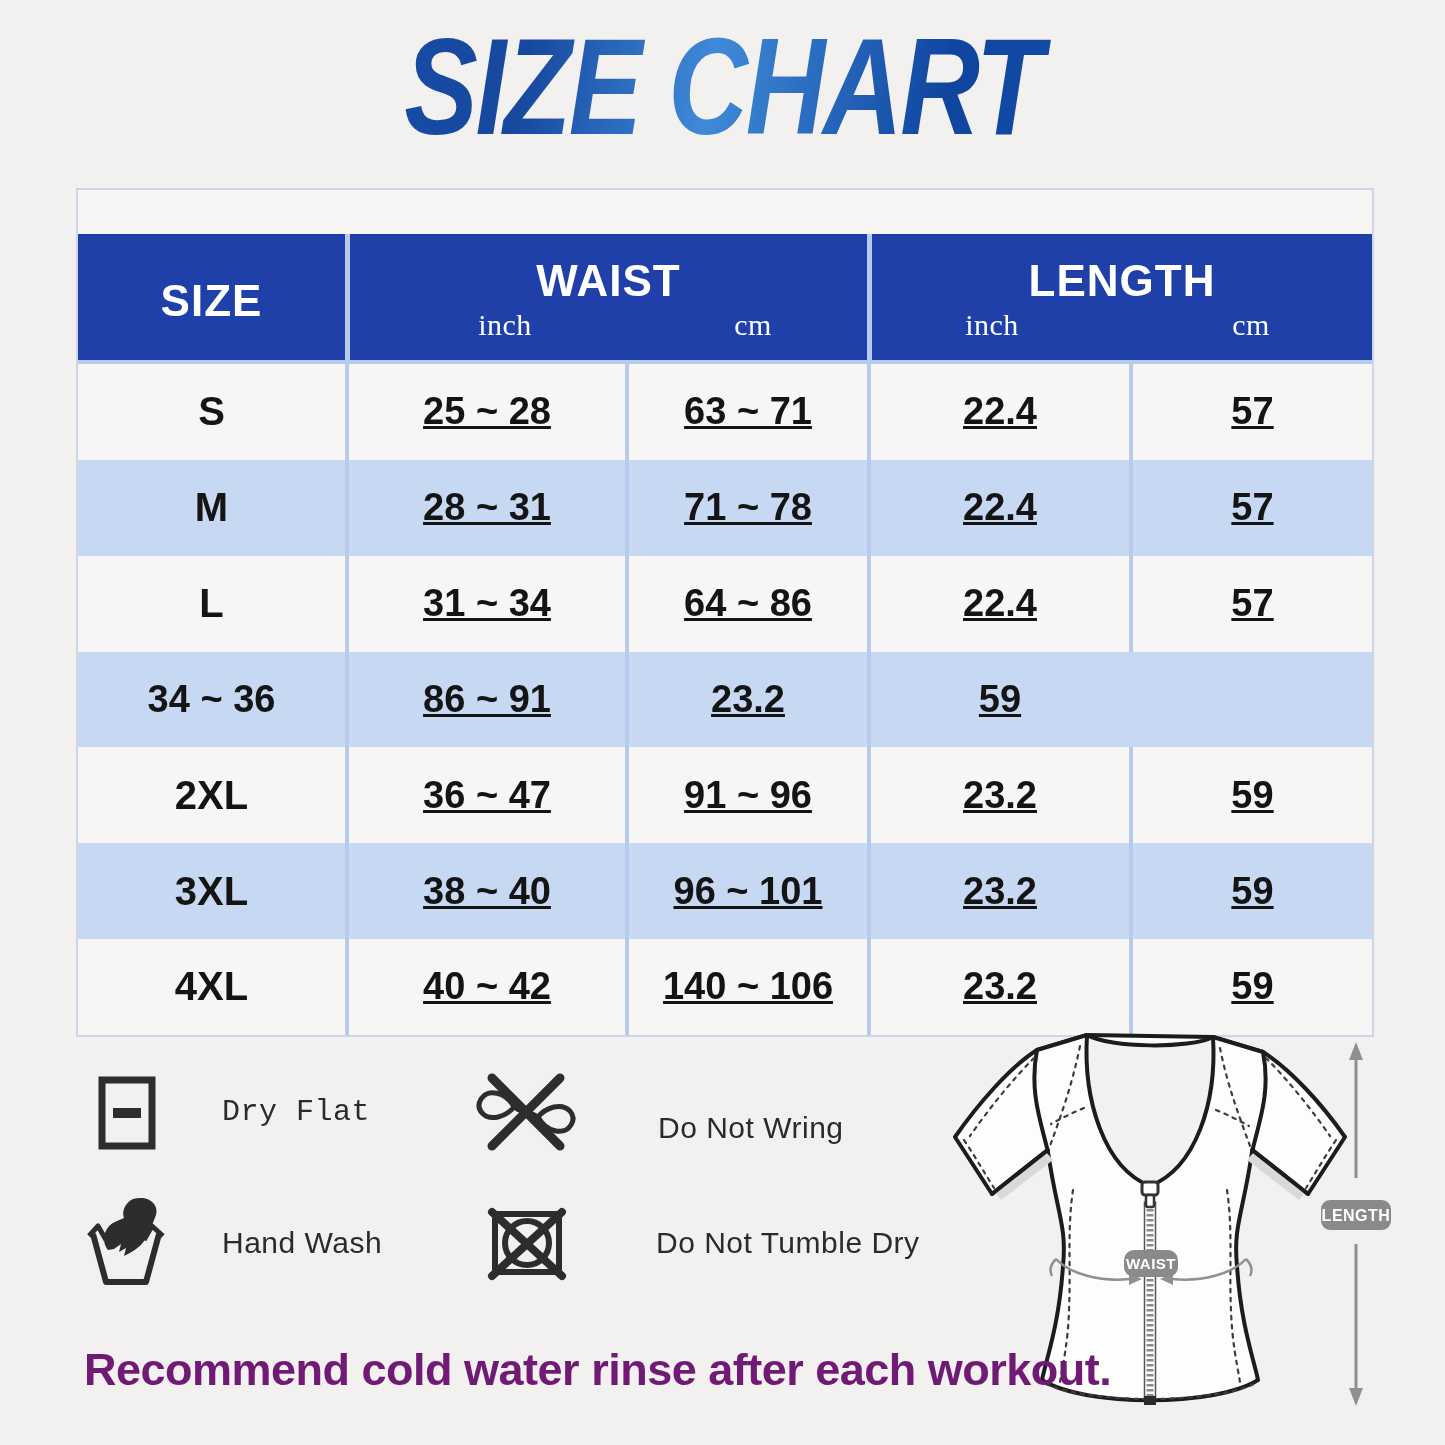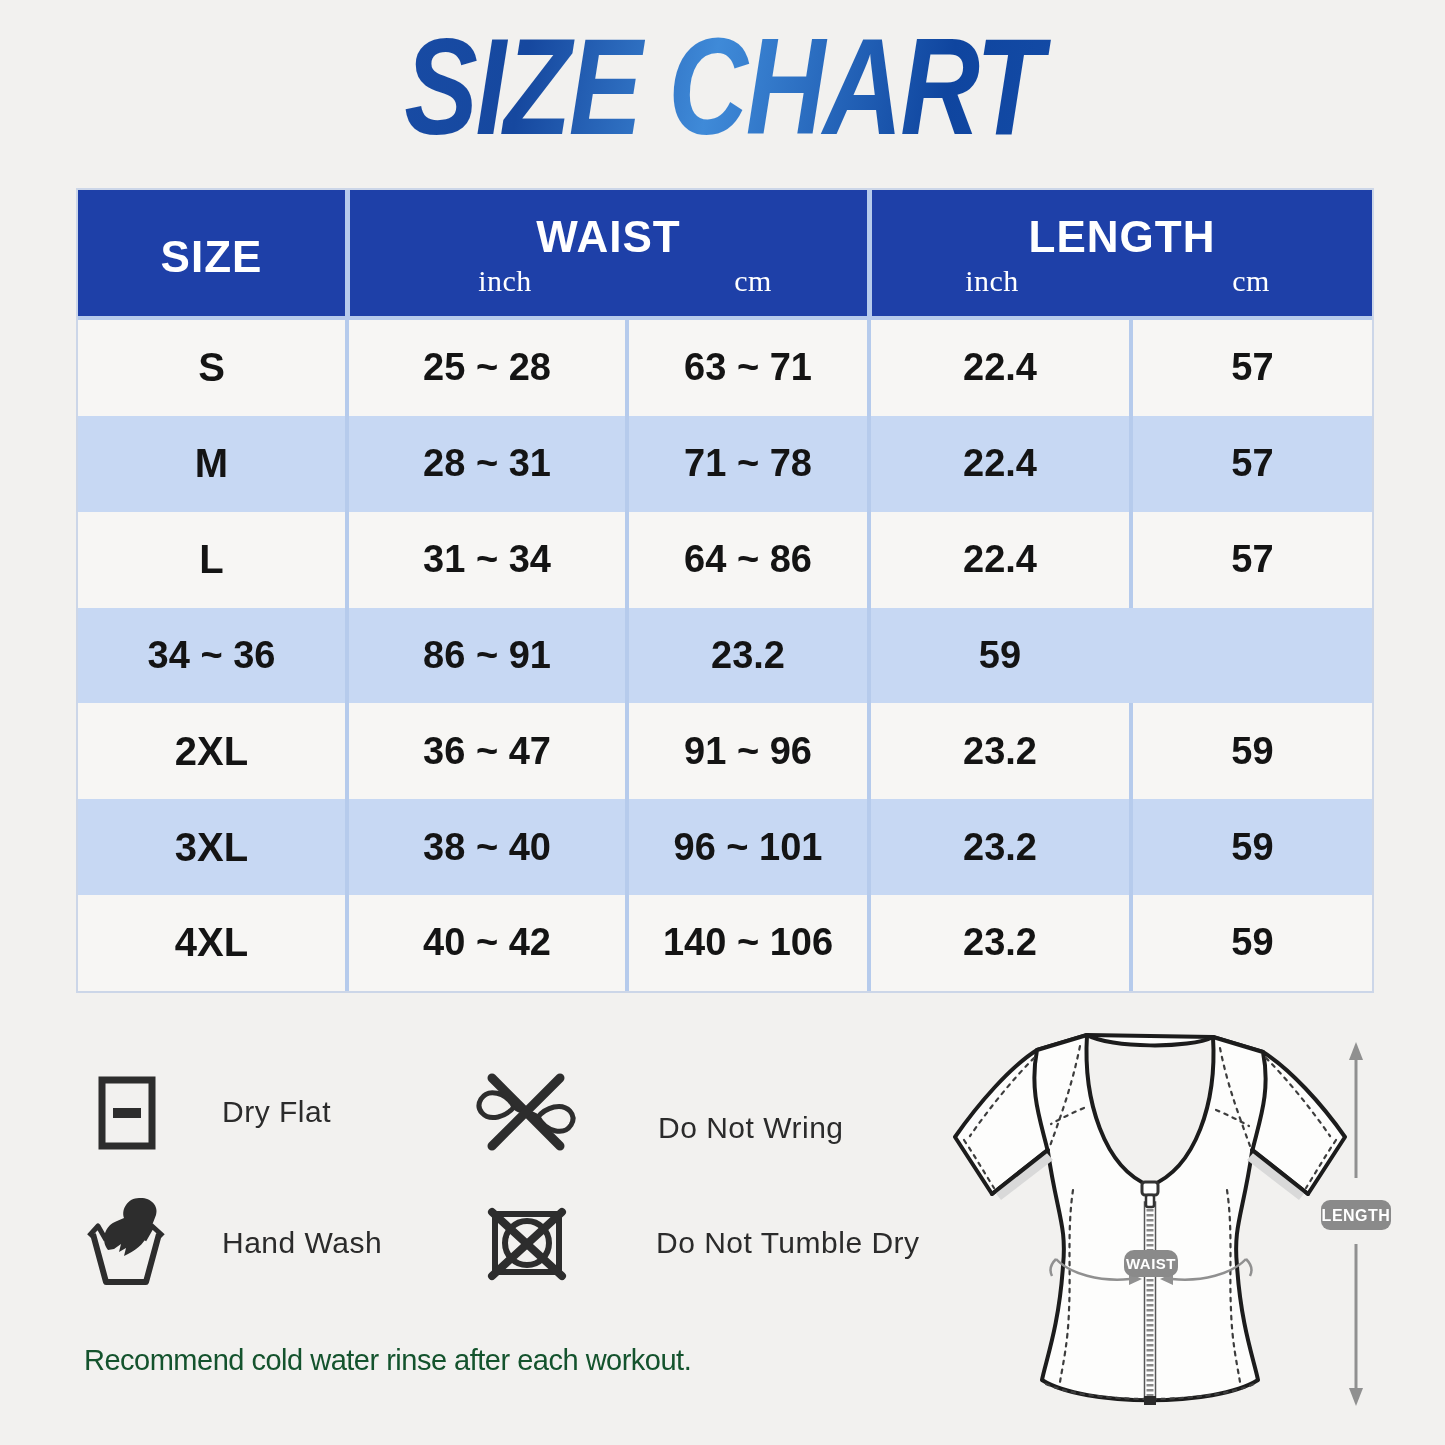--- a/index.html
+++ b/index.html
@@ -19,21 +19,21 @@
     transform:scaleX(0.80);transform-origin:50% 50%;
   }
 
   
   .size-table{
     position:absolute;left:76px;top:188px;width:1298px;
     border:2px solid #ccd6e8;background:#f7f6f4;box-sizing:border-box;
   }
   .thead{
     display:grid;grid-template-columns:267px 522px 505px;height:130px;
-    background:#1e40a8;color:#ffffff;border-bottom:4px solid #b6cbec;box-sizing:border-box;
+    background:#1e40a8;color:#ffffff;border-bottom:4px solid #b6cbec;box-sizing:border-box;margin-top:44px;
   }
   .th{position:relative;box-sizing:border-box;}
   .th + .th{border-left:5px solid #b6cbec;}
   .th-title{
     position:absolute;top:22px;left:0;width:100%;text-align:center;
     font-size:44px;font-weight:bold;letter-spacing:1px;
   }
   .th-size .th-title{top:42px;}
   .sub{
     position:absolute;top:74px;transform:translateX(-50%);
@@ -47,34 +47,34 @@
   .tr{
     display:grid;grid-template-columns:267px 280px 242px 262px 243px;
     height:95.85px;background:#f7f6f4;
   }
   .tr.alt{background:#c7d8f3;}
   .td{
     display:flex;align-items:center;justify-content:center;
     font-size:38px;font-weight:bold;color:#141414;box-sizing:border-box;
     letter-spacing:0px;
   }
-  .td + .td{border-left:4px solid #b6cbec;}
+  .td + .td{border-left:4px solid #b6cbec;text-decoration:underline;}
   .td-size{font-size:40px;}
 
   
   .care-label{
     position:absolute;font-size:30px;color:#2b2b2b;letter-spacing:0.5px;white-space:nowrap;
   }
   .care-icon{position:absolute;}
   .care-icon svg{display:block;}
 
   
   .footer-note{
     position:absolute;left:84px;top:1344px;
-    font-size:29px;font-weight:normal;color:#14532d;white-space:nowrap;letter-spacing:-0.5px;
+    font-size:45px;font-weight:bold;color:#701a75;white-space:nowrap;letter-spacing:-0.5px;
   }
 
   
   .garment{position:absolute;left:930px;top:1012px;width:470px;height:402px;}
 </style>
 </head>
 <body>
 
 <div class="title">SIZE CHART</div>
 
@@ -144,21 +144,21 @@
     <div class="td">59</div>
   </div>
 </div>
 
 <div class="care-icon" style="left:98px;top:1076px;">
   <svg width="58" height="74" viewBox="0 0 58 74">
     <rect x="4" y="4" width="50" height="66" fill="none" stroke="#2d2d2d" stroke-width="7"></rect>
     <rect x="15" y="32" width="28" height="10" fill="#2d2d2d"></rect>
   </svg>
 </div>
-<div class="care-label" style="left:222px;top:1095px;">Dry Flat</div>
+<div class="care-label" style="left:222px;top:1095px;font-family:Liberation Mono, monospace;">Dry Flat</div>
 
 <div class="care-icon" style="left:472px;top:1070px;">
   <svg width="108" height="84" viewBox="0 0 108 84">
     <g fill="none" stroke="#2d2d2d" stroke-width="5" stroke-linecap="round">
       <path d="M42 37 C34 22 16 18 9 29 C3 39 12 50 26 47 C34 45 38 42 42 37 Z"></path>
       <path d="M66 47 C74 62 92 66 99 55 C105 45 96 34 82 37 C74 39 70 42 66 47 Z"></path>
       <path d="M42 37 C50 33 58 51 66 47"></path>
       <path d="M42 37 C50 45 58 39 66 47" stroke-width="4"></path>
     </g>
     <g stroke="#2d2d2d" stroke-width="9" stroke-linecap="round">

